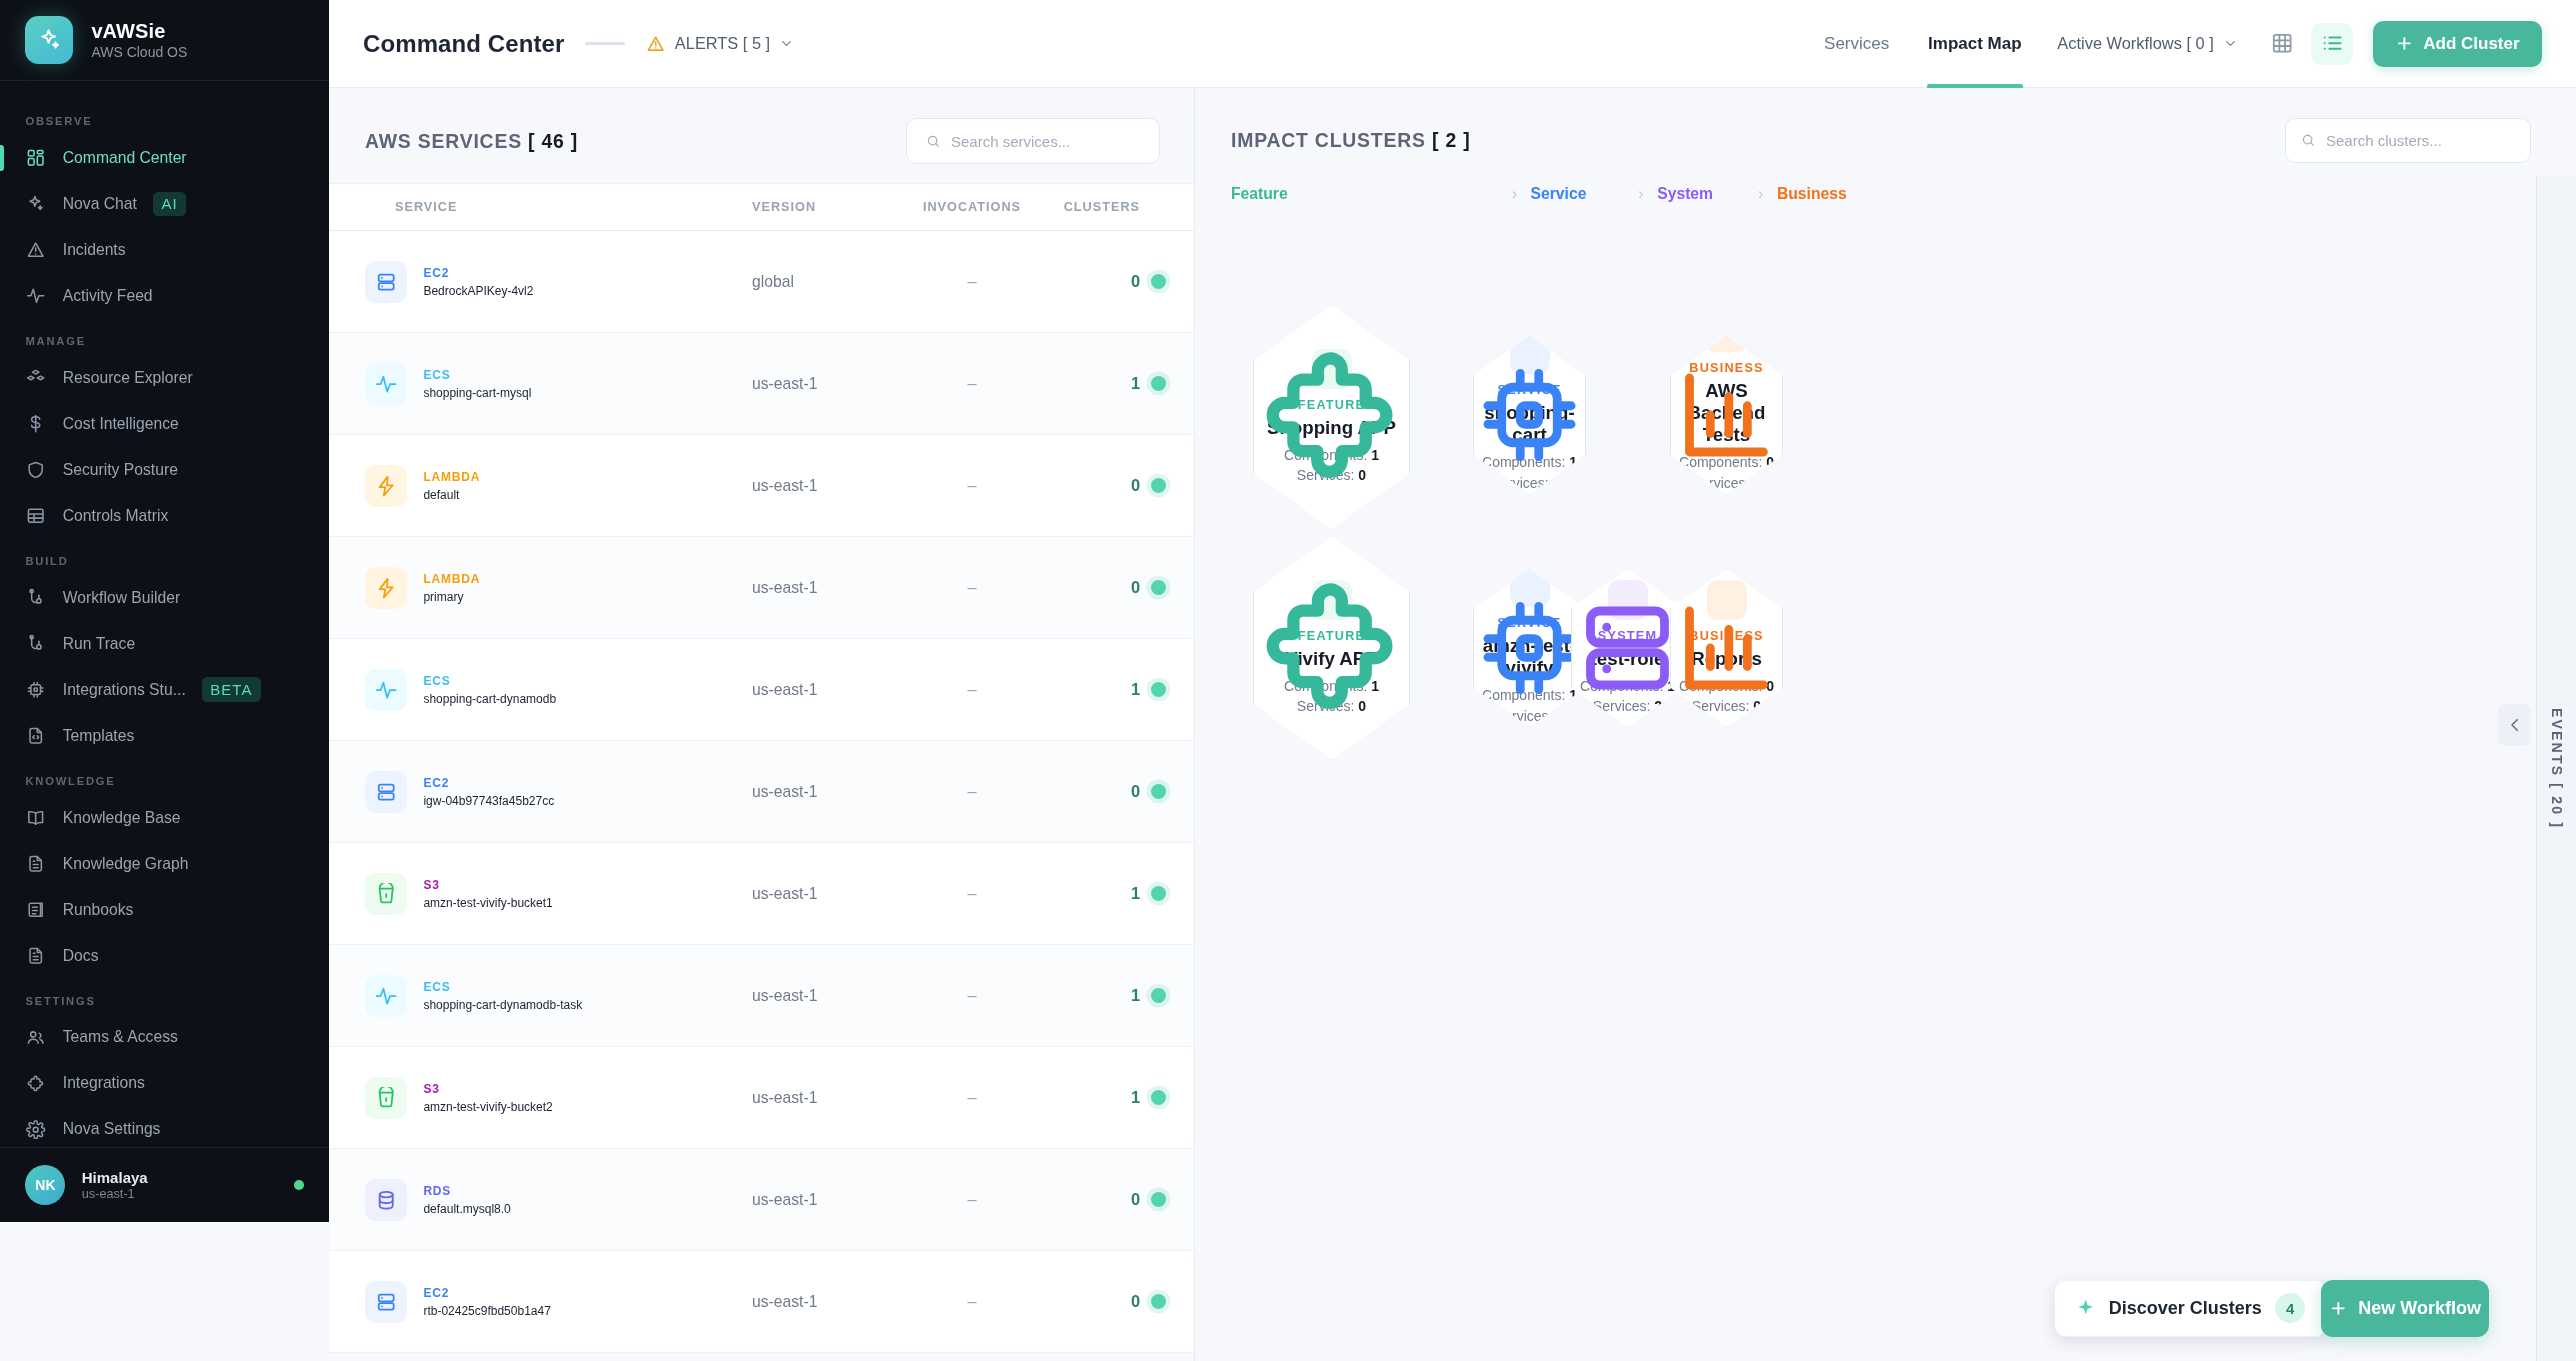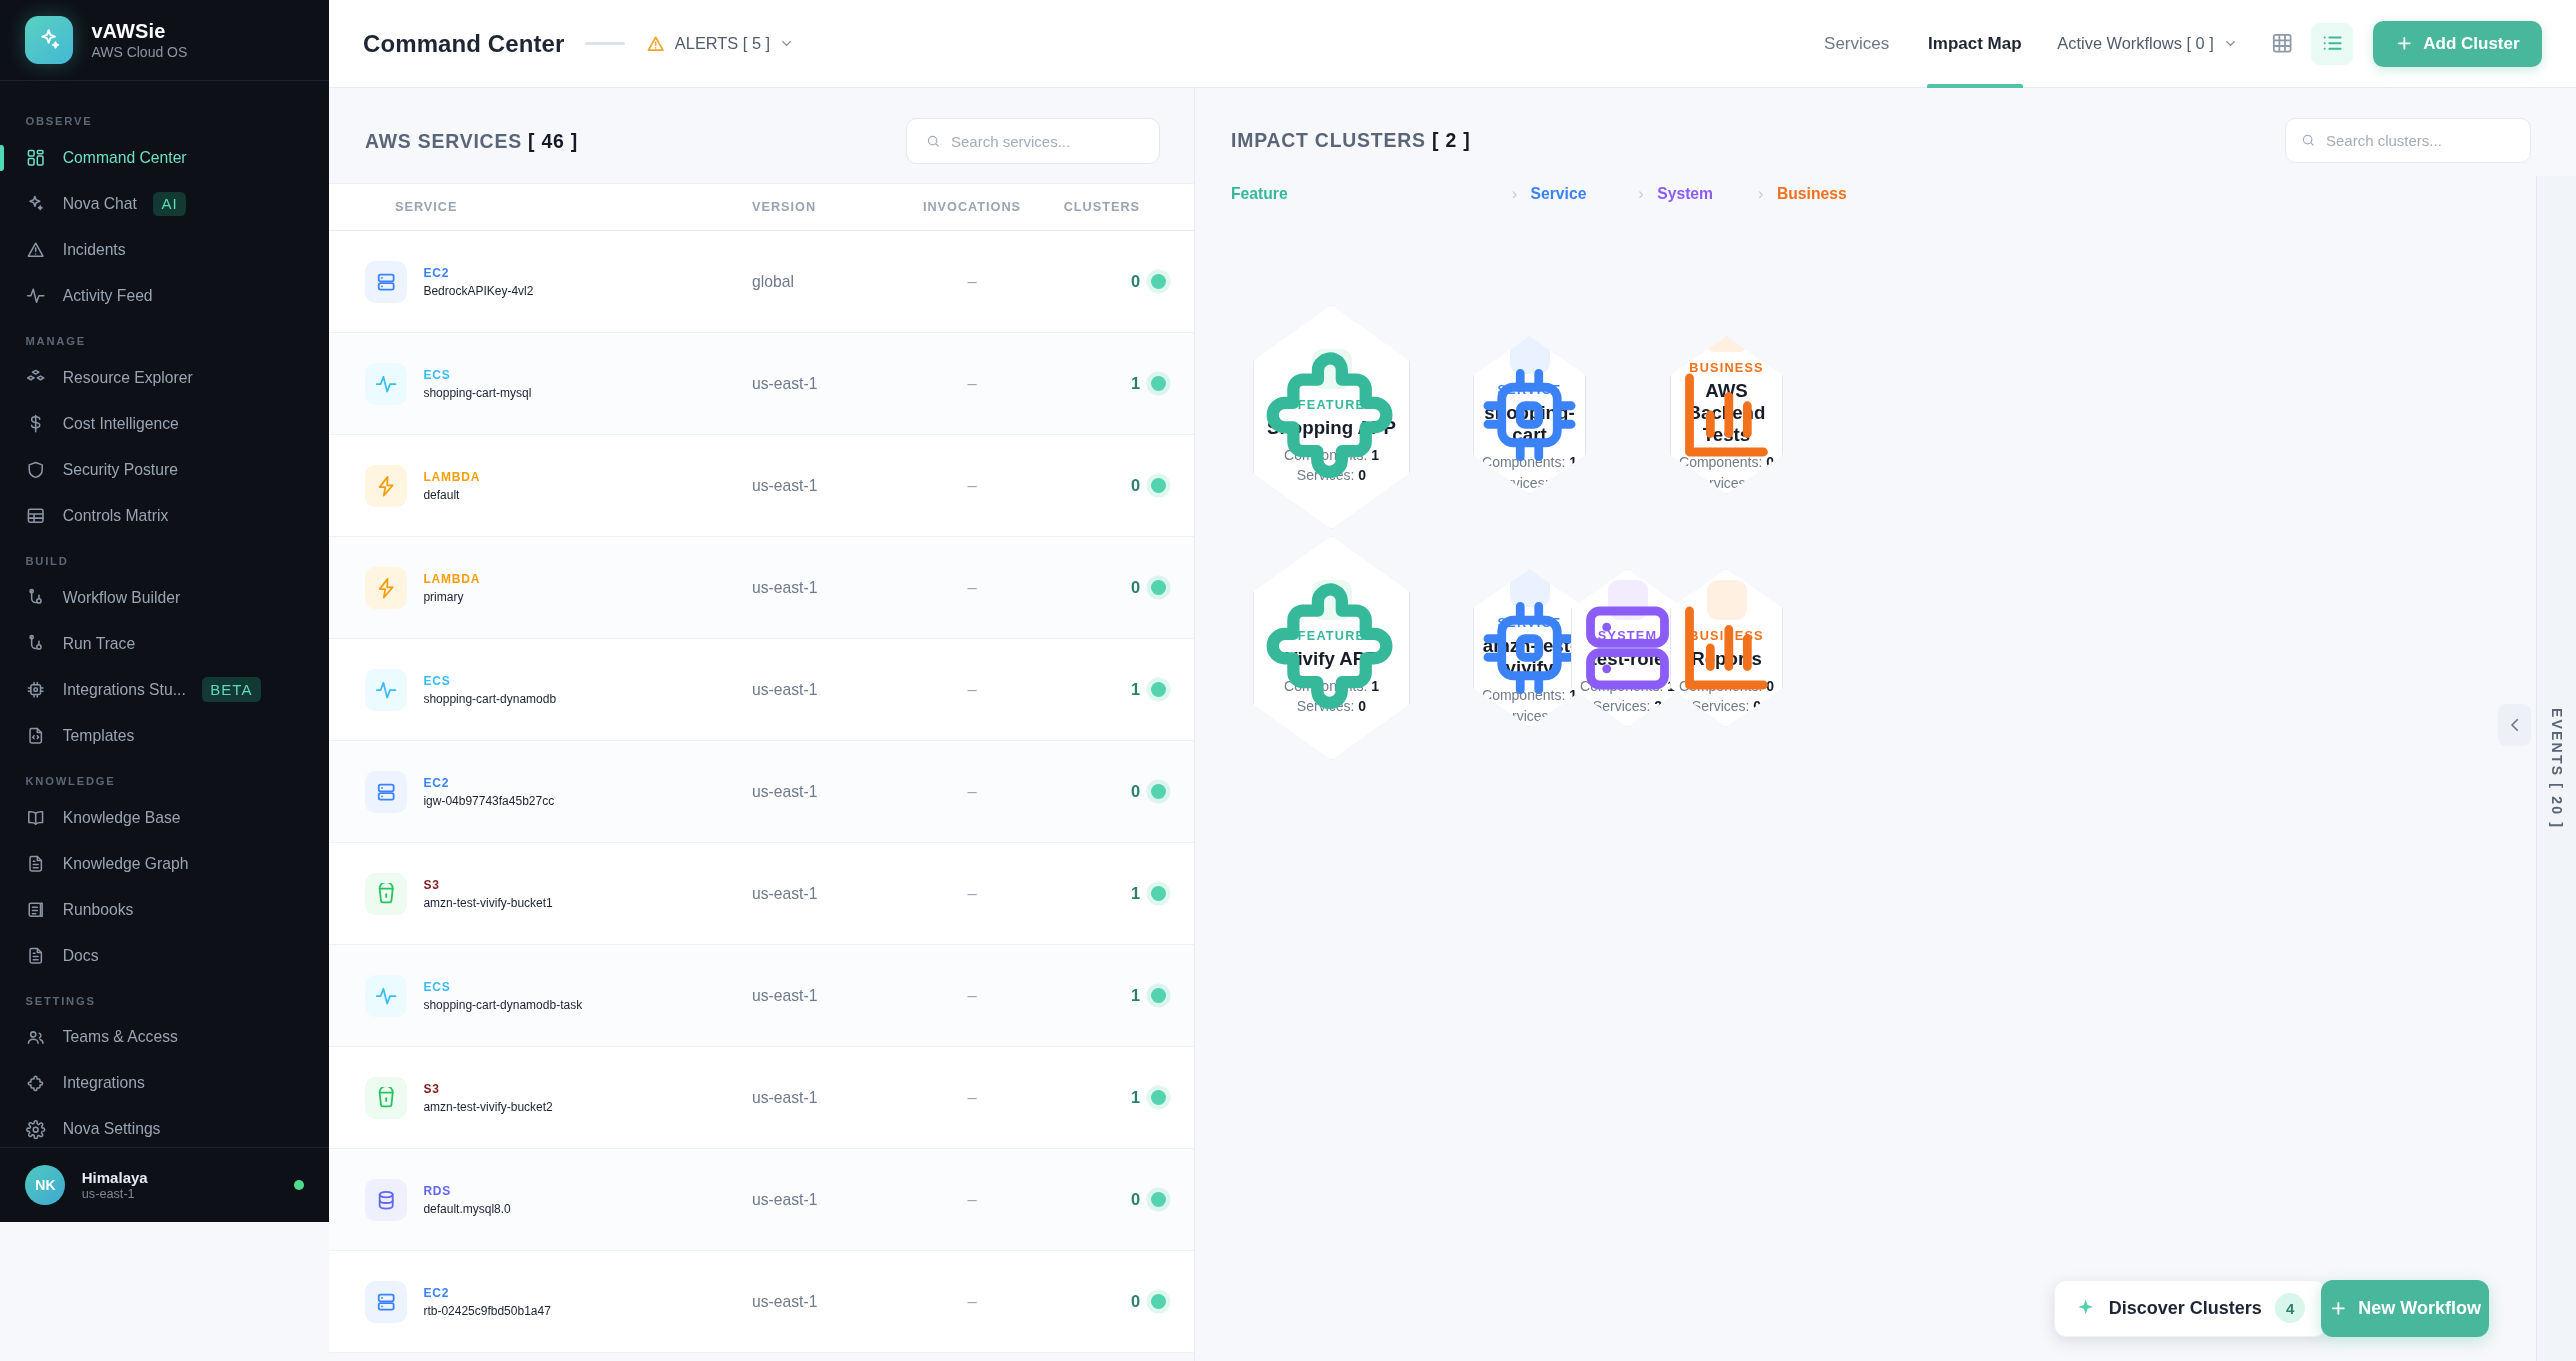--- a/index.html
+++ b/index.html
@@ -159,21 +159,21 @@
   .svc-version{ width:149px; flex:0 0 149px; font-size:15.7px;color:#6f7a8a;}
   .svc-inv{ width:142px; flex:0 0 142px; text-align:center; font-size:16.4px;color:#9aa3b2;}
   .svc-clusters{ width:97px; flex:0 0 97px; text-align:right; font-size:16.4px;font-weight:bold;color:#2a7f6d;}
   .svc-dot{ width:36px;flex:0 0 36px; display:flex;justify-content:center;}
   .dot{width:15px;height:15px;border-radius:50%;background:#53d3ae;box-shadow:0 0 0 4.5px rgba(83,211,174,.18);}
 
   
   .t-ec2{color:#3b82f6;} .bg-ec2{background:#eef4ff;}
   .t-ecs{color:#38bdf8;} .bg-ecs{background:#ecfbff;}
   .t-lambda{color:#f59e0b;} .bg-lambda{background:#fff5e0;}
-  .t-s3{color:#7f1d1d;} .bg-s3{background:#edfbf1;}
+  .t-s3{color:#a21caf;} .bg-s3{background:#edfbf1;}
   .t-rds{color:#6366f1;} .bg-rds{background:#eef0fe;}
 
   
   .clusters-panel { flex:1 1 auto; position:relative; min-width:0; background:#f7f8fb; }
   .cl-head{ display:flex; align-items:center; padding: 30px 45px 0 36px; }
   .cl-search{ margin-left:auto; width:246px; height:45px; background:#fff;border:0.7px solid #e2e8f1;border-radius:10.5px;
     display:flex;align-items:center;gap:10.5px;padding:0 15px;}
   .cl-search input{border:0;outline:0;background:transparent;font-size:15px;color:#6c7787;width:100%;font-family:"Liberation Sans",sans-serif;}
   .cl-search input::placeholder{color:#a3acba;}
 

